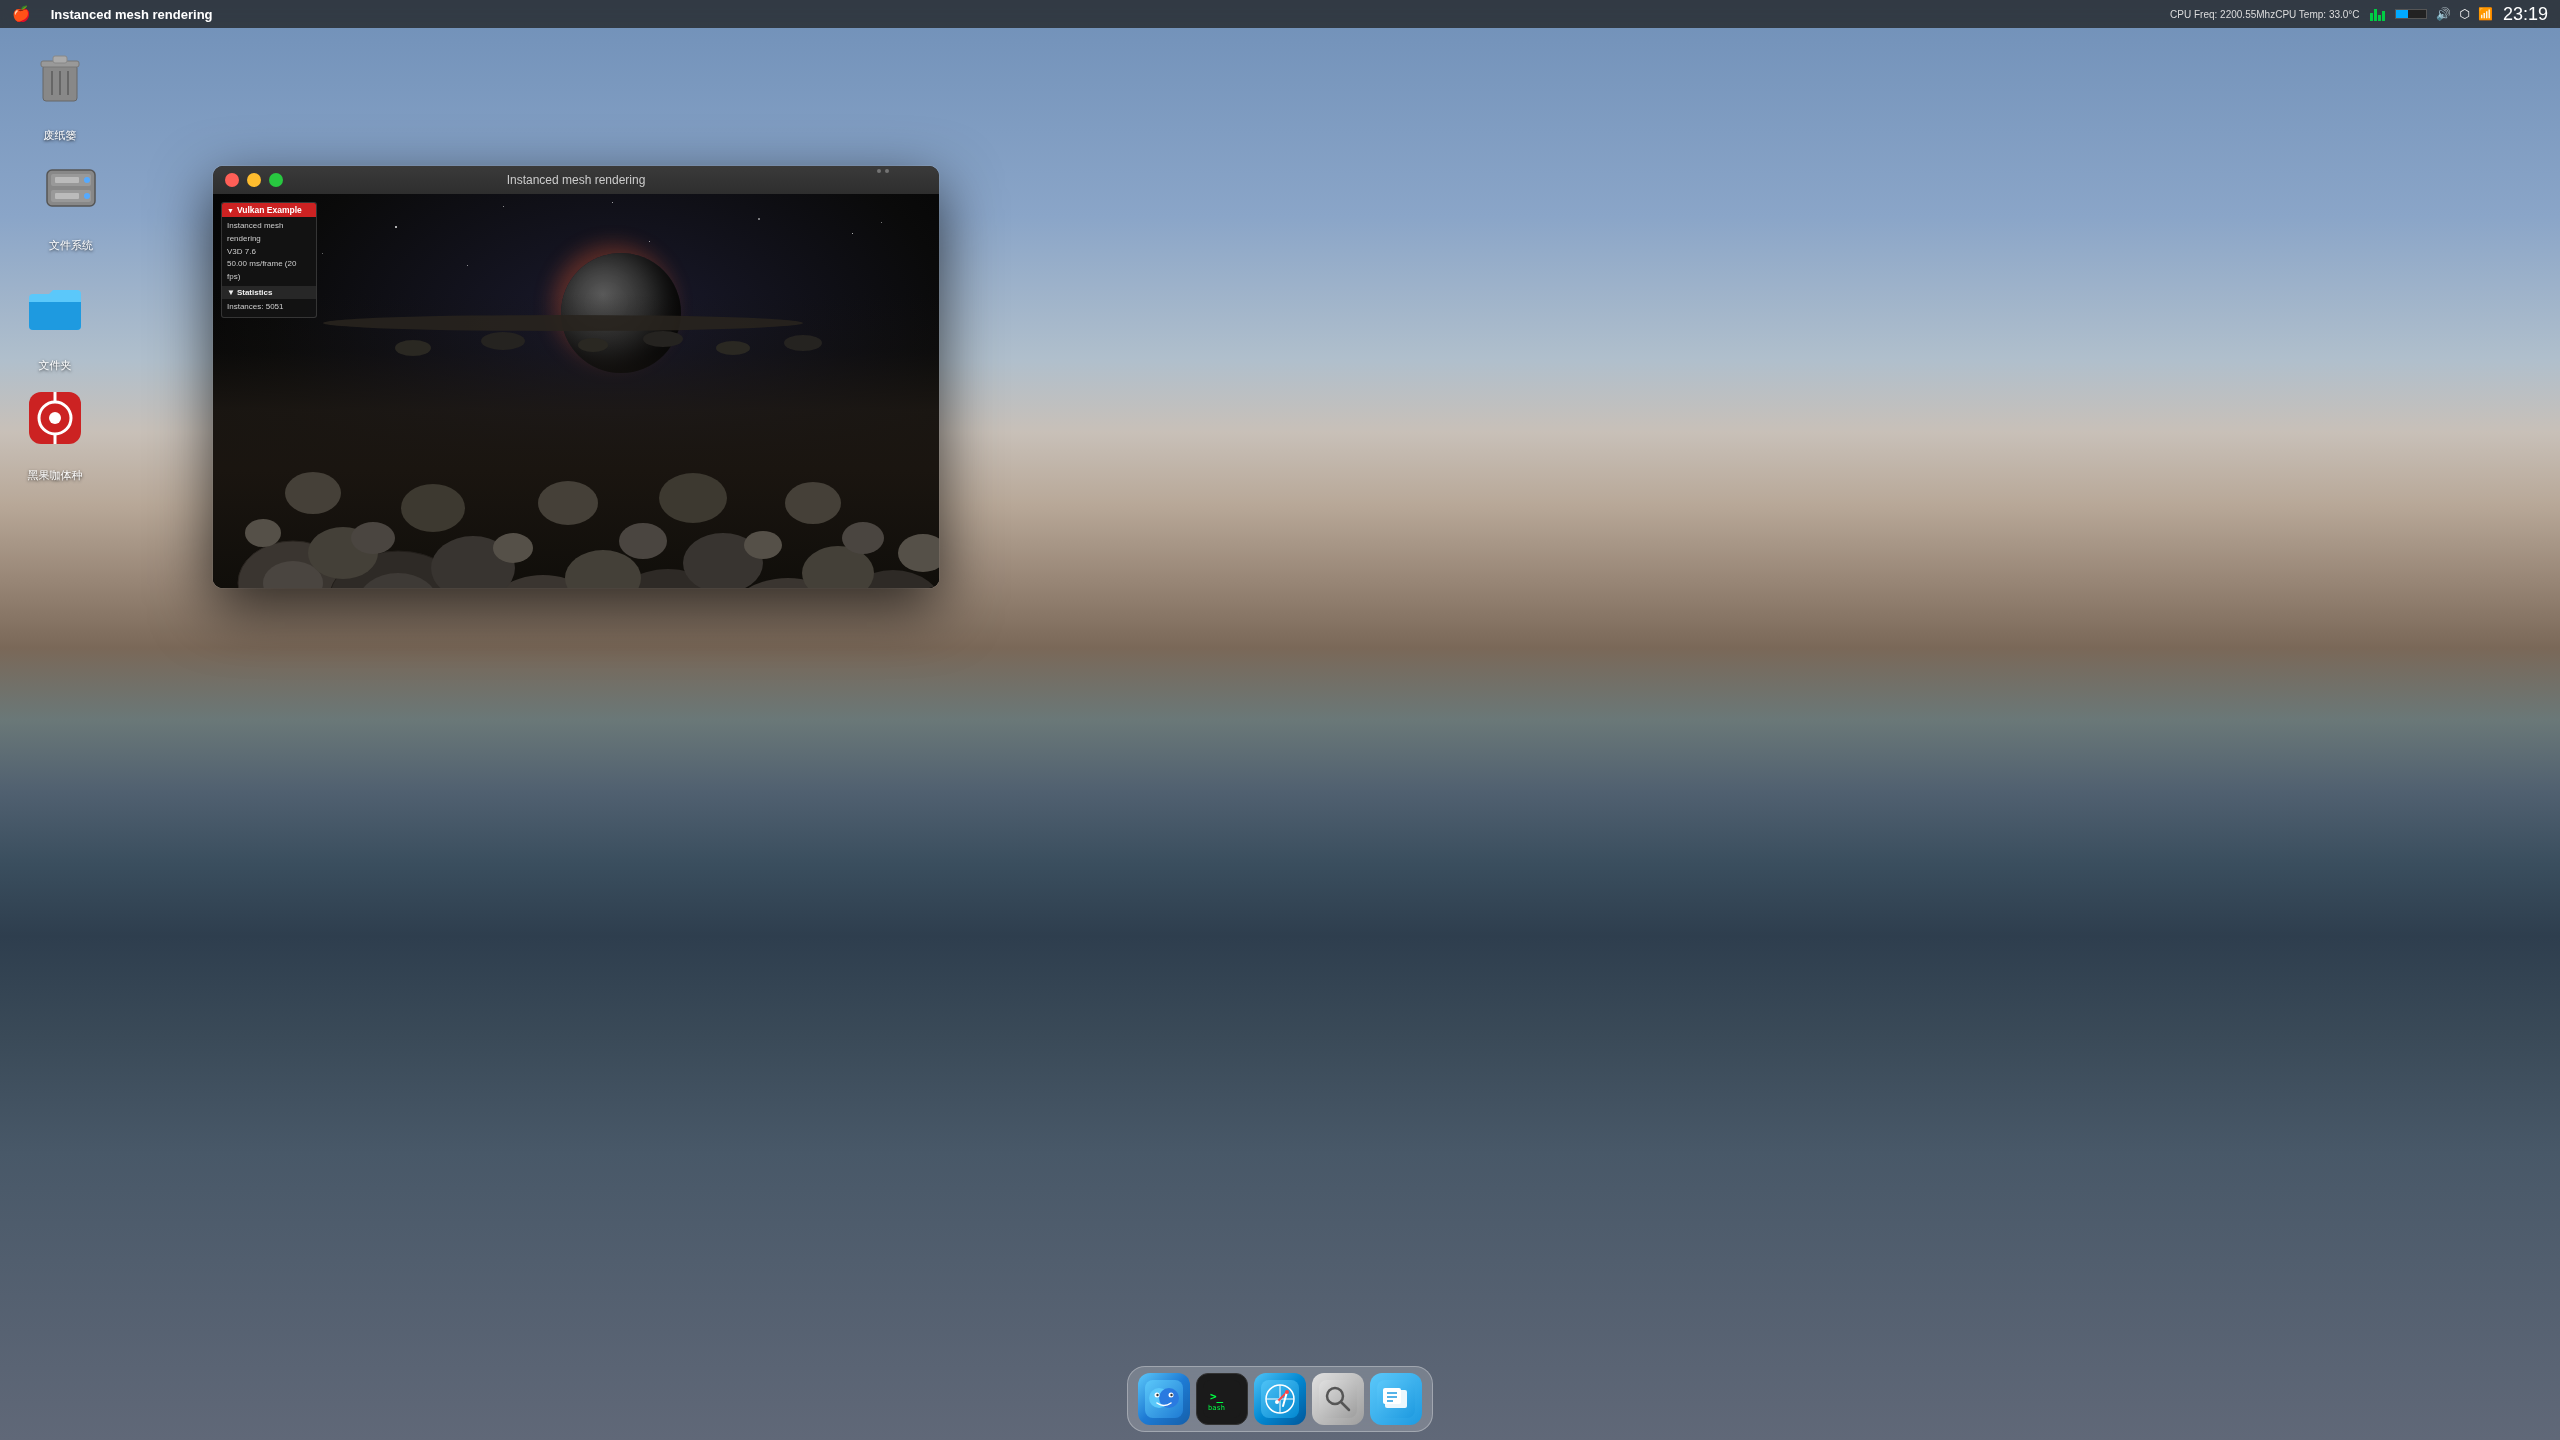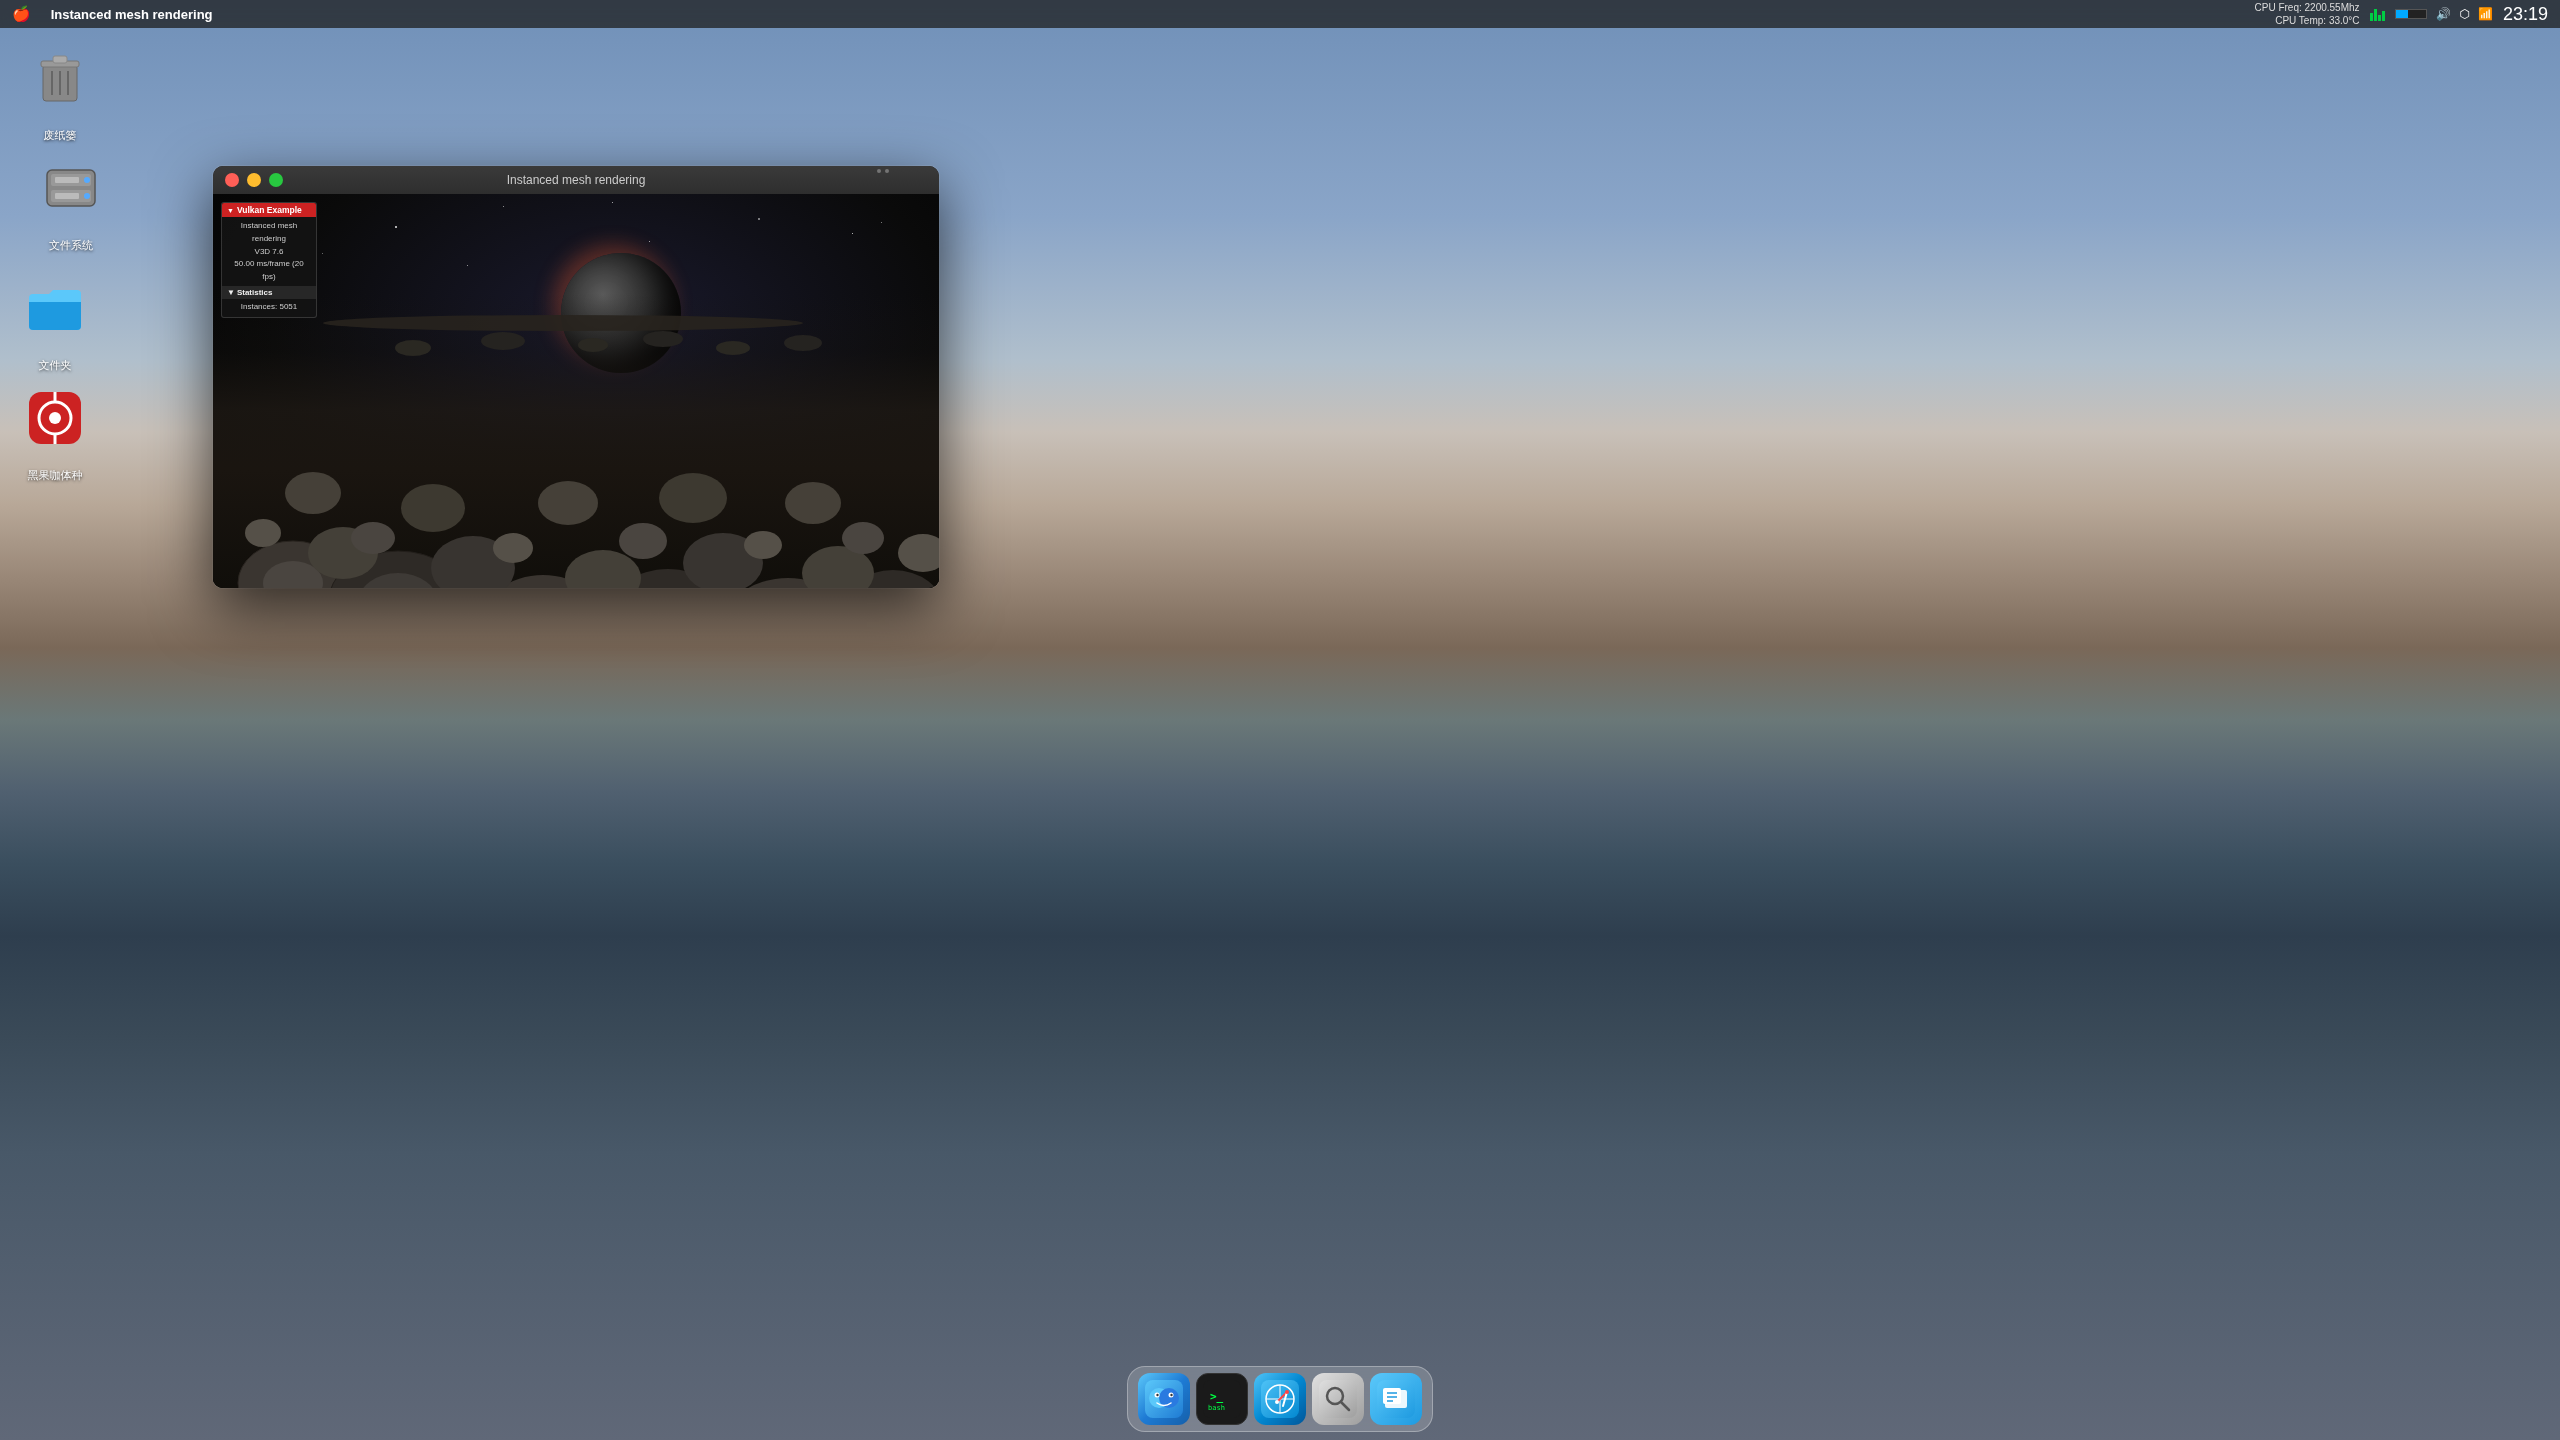--- a/index.html
+++ b/index.html
@@ -97,21 +97,21 @@
       margin-right: 4px;
     }
 
     .menubar-app-title {
       font-weight: 600;
       font-size: 13px;
     }
 
     .cpu-info {
       display: flex;
-      flex-direction: column;
+      flex-direction: row;
       align-items: flex-end;
       font-size: 10px;
       line-height: 1.3;
       color: #ddd;
     }
 
     .cpu-bars {
       display: flex;
       align-items: flex-end;
       gap: 1px;
@@ -324,21 +324,20 @@
       top: 8px;
       left: 8px;
       width: 96px;
       background: rgba(20, 20, 20, 0.85);
       border: 1px solid rgba(255,255,255,0.15);
       border-radius: 3px;
       font-size: 8.5px;
       color: #ddd;
       overflow: hidden;
       z-index: 10;
-      text-align: center;
     }
 
     .vulkan-header {
       background: #cc2222;
       color: white;
       padding: 2px 5px;
       font-size: 8.5px;
       font-weight: 600;
       display: flex;
       align-items: center;

